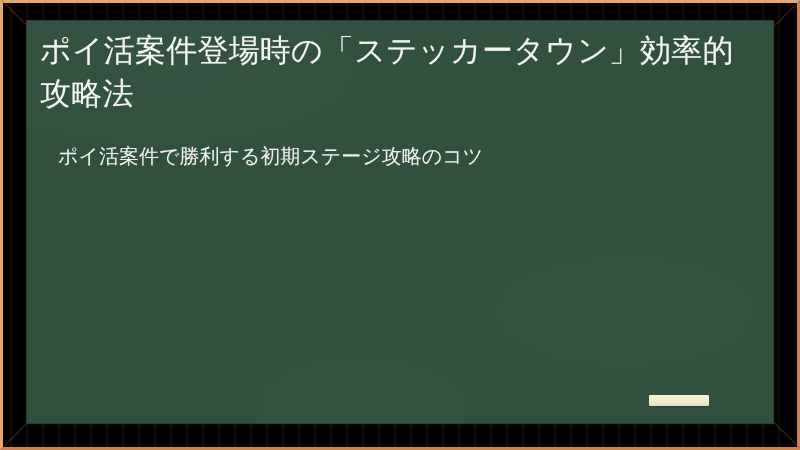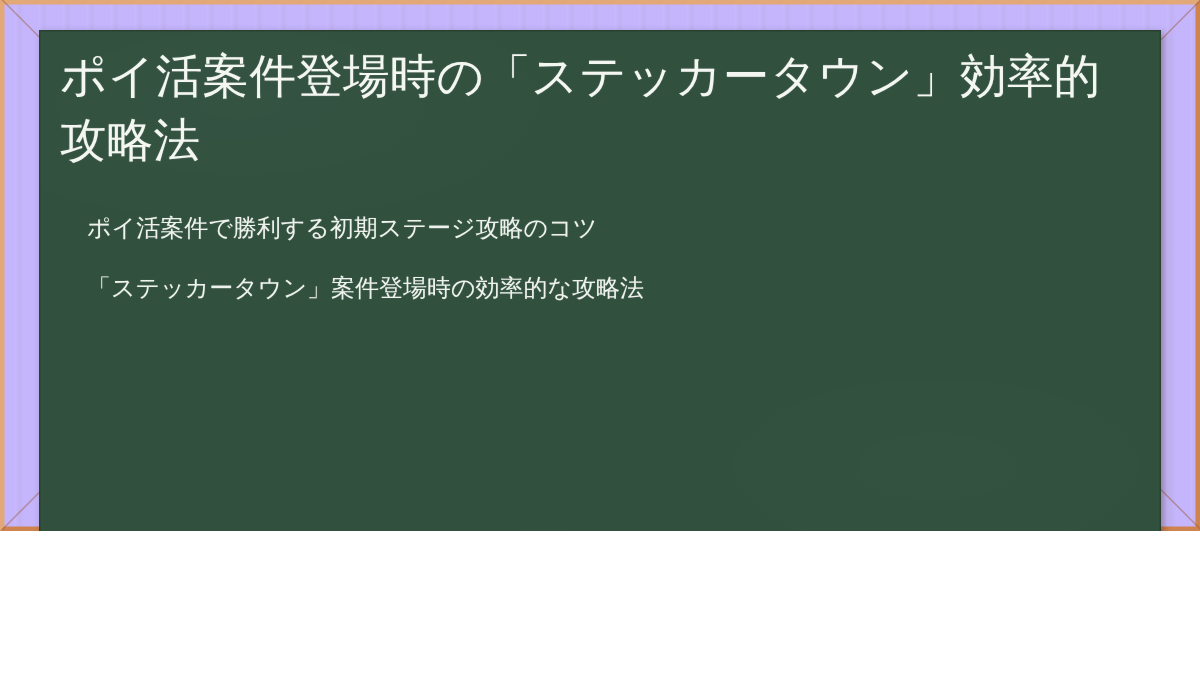--- a/index.html
+++ b/index.html
@@ -11,23 +11,23 @@
     width: 800px;
     height: 450px;
     overflow: hidden;
     font-family: "Liberation Sans", "DejaVu Sans", sans-serif;
   }
 
   
   #blackboard-scene {
     position: relative;
     width: 800px;
-    height: 354px;
+    height: 450px;
     box-sizing: border-box;
-    background: #c4b5fd;
+    background: #000000;
     overflow: hidden;
   }
 
   
   .frame-outer-bevel {
     position: absolute;
     inset: 0;
     box-sizing: border-box;
     border-top: 3px solid #e3a878;
     border-left: 3px solid #e3a878;
@@ -122,21 +122,21 @@
     text-shadow: 0 0 1px rgba(255,255,255,0.28);
   }
 
   #board-list {
     list-style: none;
     margin: 26px 0 0 0;
     padding: 0 10px 0 24px;
   }
   #board-list li {
     color: #eef2ec;
-    font-size: 16px;
+    font-size: 20px;
     line-height: 1.42;
     font-weight: 400;
     margin: 0 0 18px 0;
     text-shadow: 0 0 1px rgba(255,255,255,0.22);
   }
   #board-list li:last-child { margin-bottom: 0; }
 
   
   #chalk-stick {
     position: absolute;
@@ -173,21 +173,20 @@
 
   <div id="chalkboard">
     <div class="board-dust"></div>
 
     <div id="board-content">
 
       <h1 id="board-title">ポイ活案件登場時の「ステッカータウン」効率的攻略法</h1>
 
       <ul id="board-list">
         <li>ポイ活案件で勝利する初期ステージ攻略のコツ</li>
-        <li>「ステッカータウン」案件登場時の効率的な攻略法</li>
       </ul>
 
     </div>
   </div>
 
   <div id="chalk-stick"></div>
 
 </div>
 
 </body></html>

